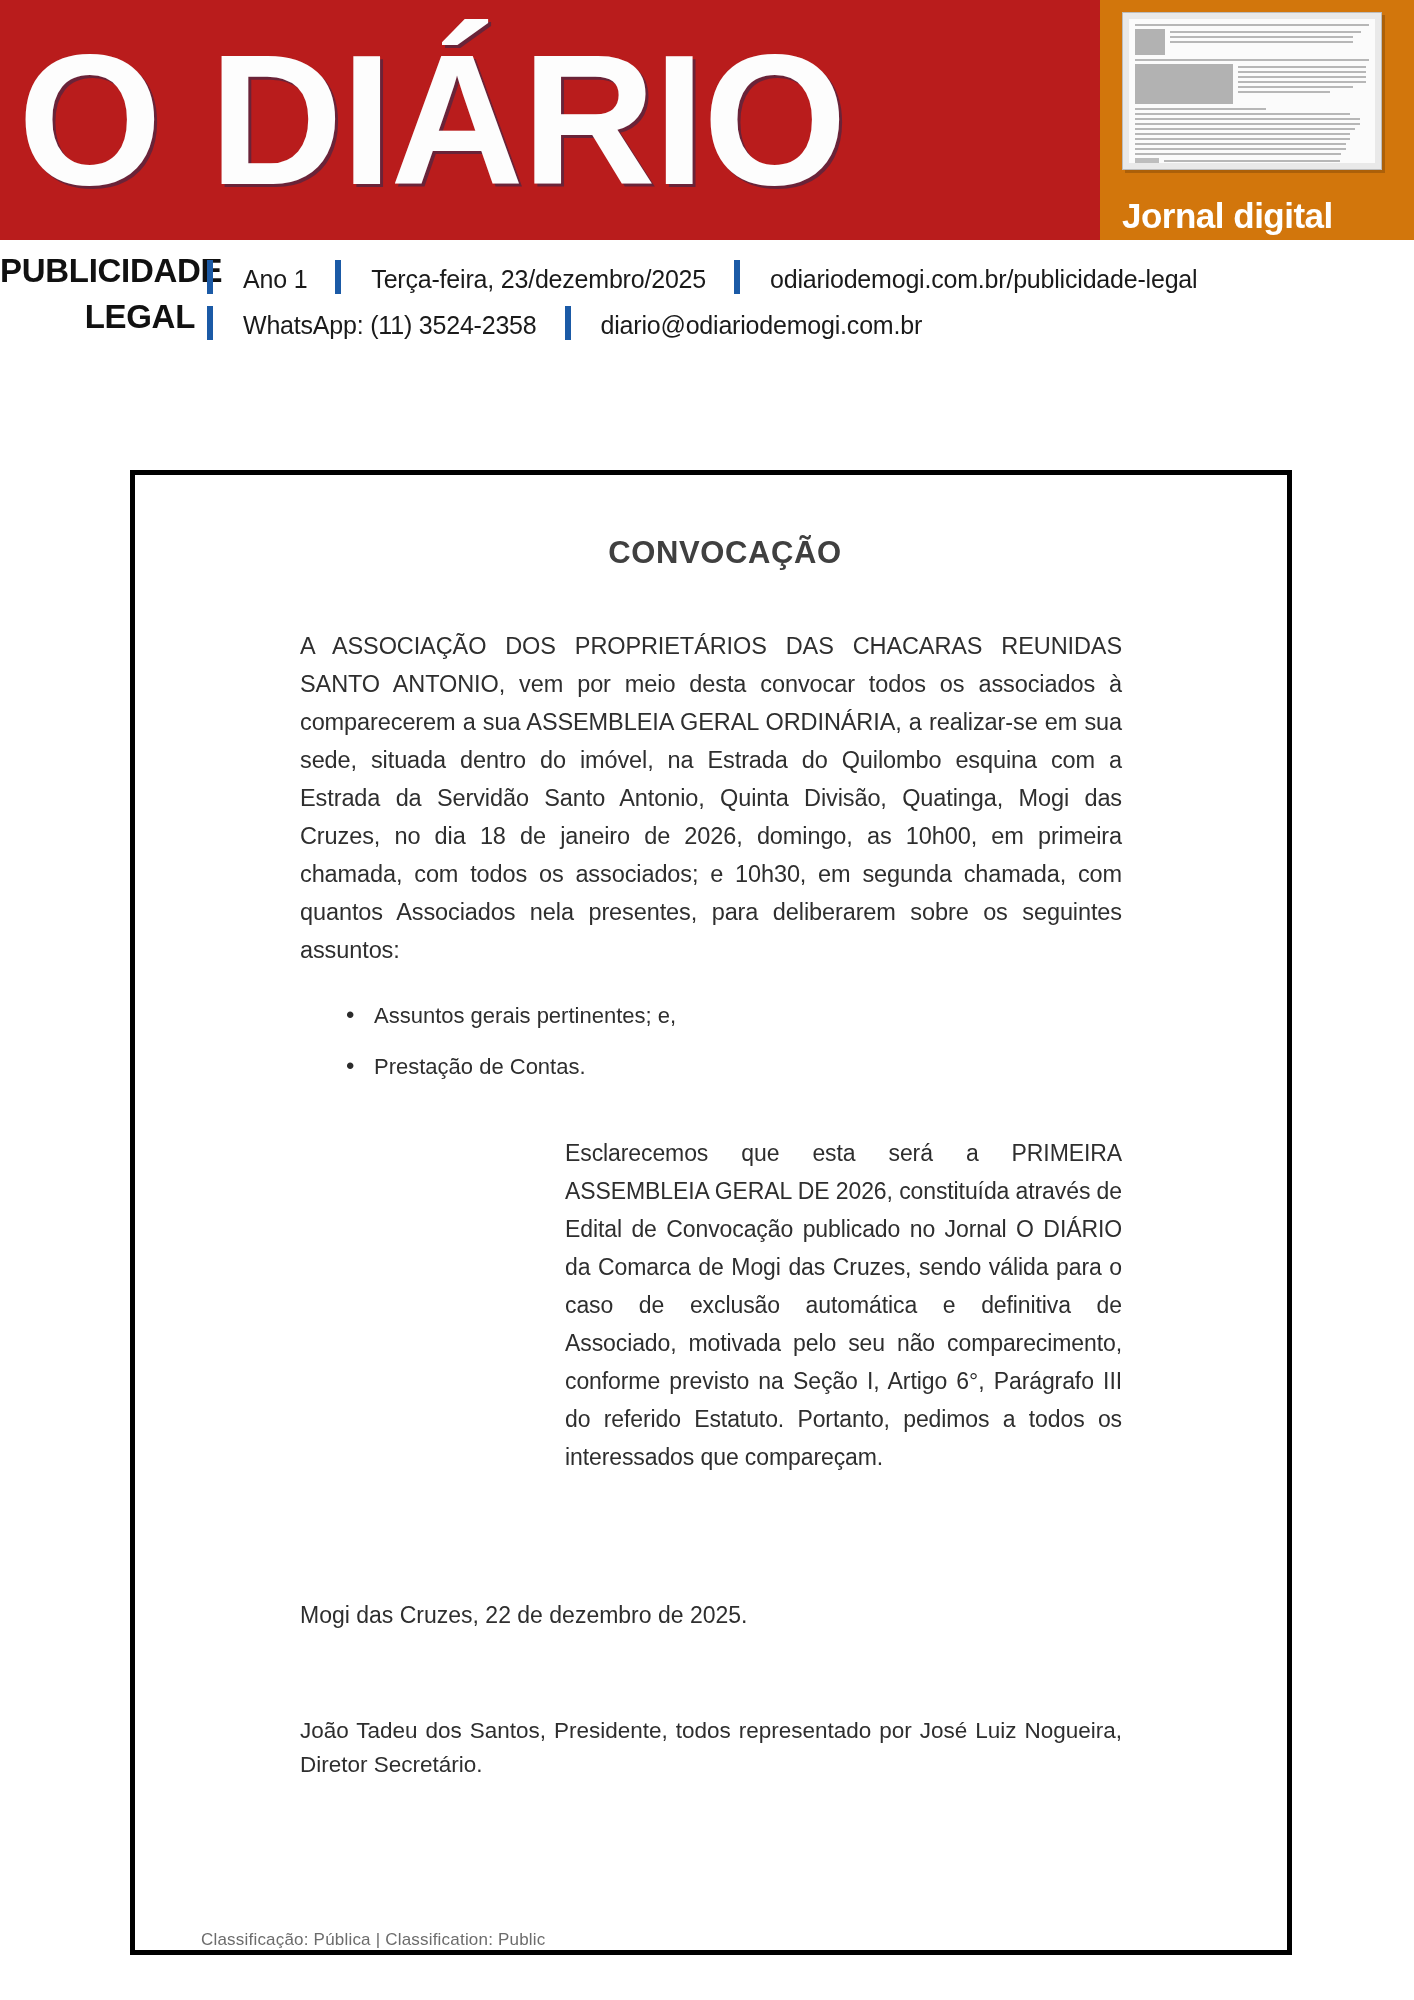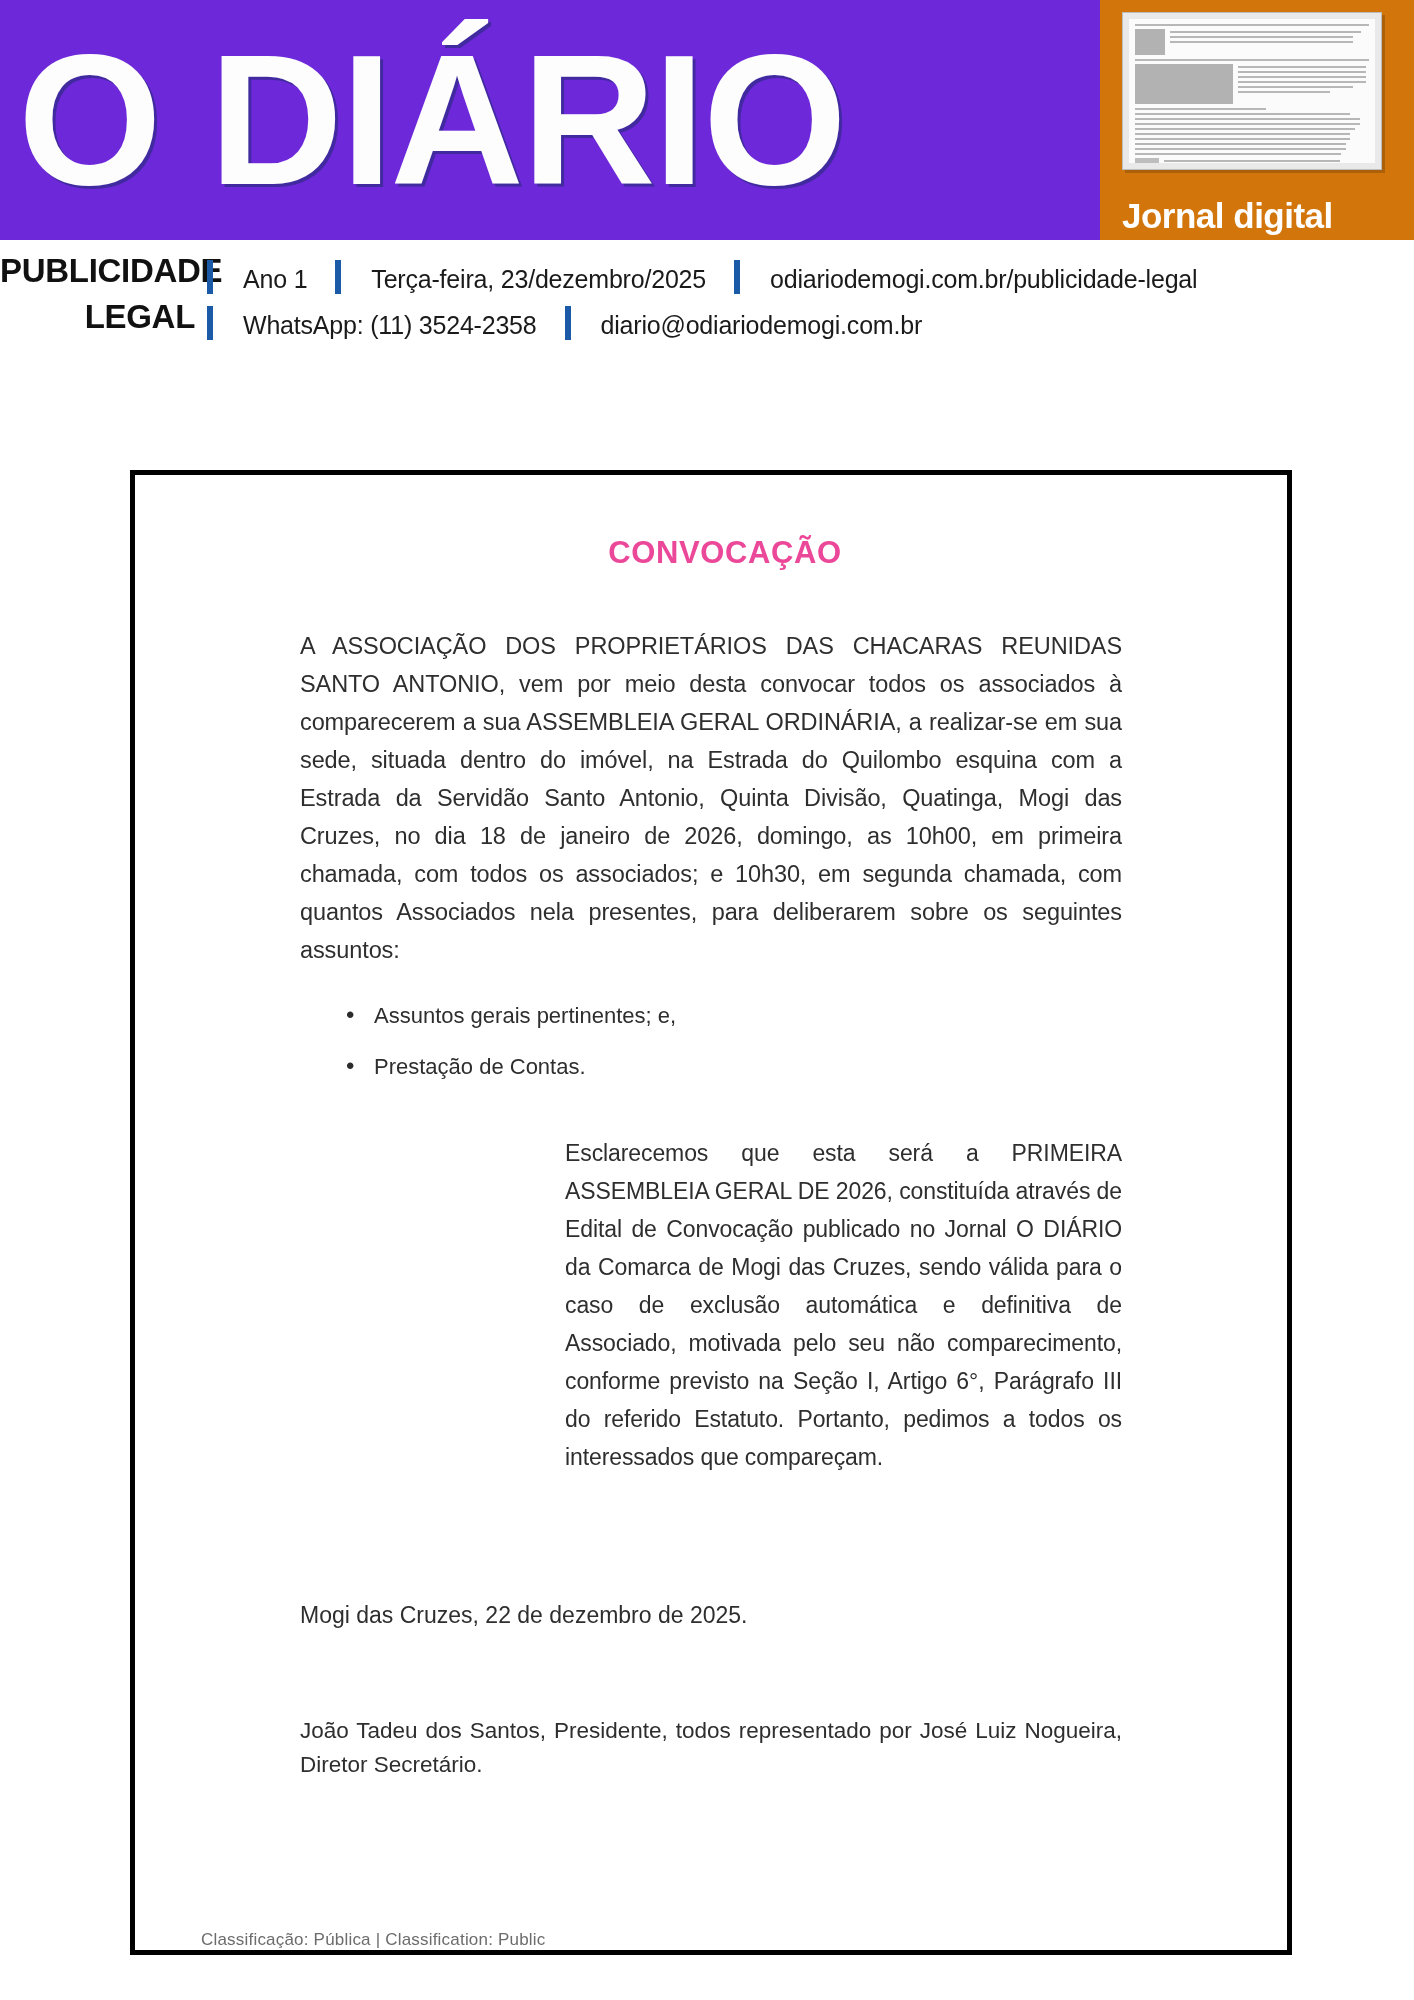--- a/index.html
+++ b/index.html
@@ -18,21 +18,21 @@
   
   .masthead {
     position: relative;
     width: 1414px;
     height: 240px;
     display: flex;
   }
   .logo-panel {
     width: 1100px;
     height: 240px;
-    background: #6d28d9;
+    background: #b91c1c;
     position: relative;
     overflow: hidden;
   }
   .logo-wordmark {
     position: absolute;
     left: 18px;
     top: 50%;
     transform: translateY(-50%);
     font-family: "Liberation Sans", sans-serif;
     font-weight: bold;
@@ -171,21 +171,21 @@
     box-sizing: border-box;
     padding: 0;
     color: #2b2b2b;
     font-family: "Liberation Sans", sans-serif;
   }
   .doc-title {
     text-align: center;
     font-weight: bold;
     font-size: 31px;
     letter-spacing: 0.6px;
-    color: #ec4899;
+    color: #404040;
     margin: 60px 0 0 0;
     padding-left: 28px;
   }
   .doc-body {
     margin: 56px 165px 0 165px;
   }
   .doc-para {
     text-align: justify;
     font-size: 23.5px;
     line-height: 38px;

